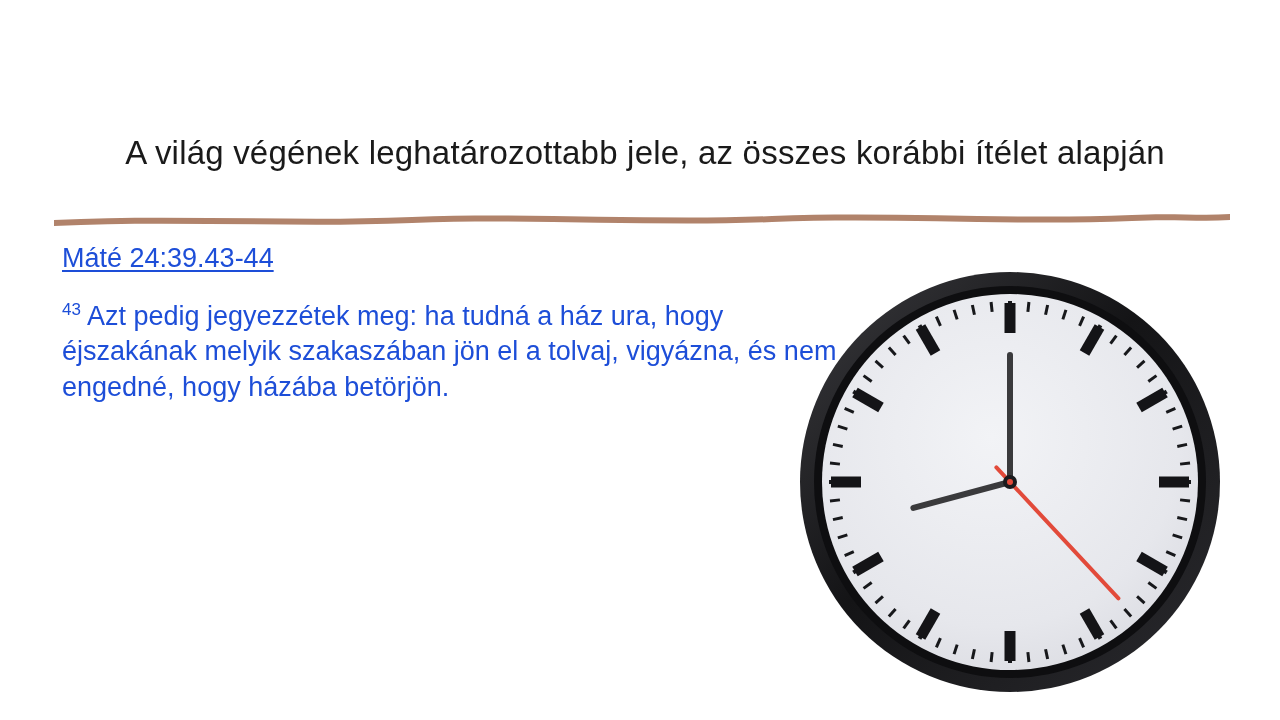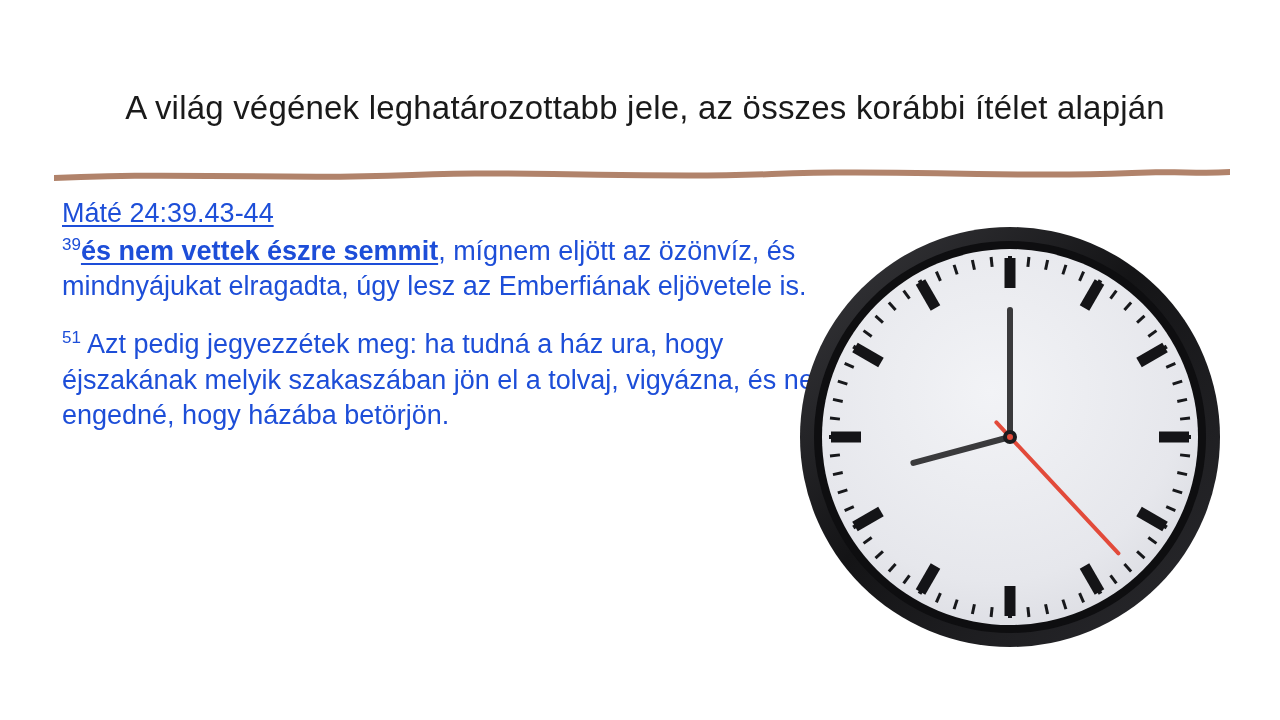--- a/index.html
+++ b/index.html
@@ -13,20 +13,21 @@
     overflow: hidden;
     font-family: "Liberation Sans", sans-serif;
     color: #000000;
     position: relative;
   }
 
   .slide {
     position: absolute;
     inset: 0;
     background: #ffffff;
+    margin-top: 45px;
   }
 
   
   .title {
     position: absolute;
     left: 60px;
     top: 88px;
     width: 1170px;
     text-align: center;
     font-size: 33px;
@@ -106,26 +107,23 @@
   <div class="divider-wrap">
     <svg width="1180" height="22" viewBox="0 0 1180 22" xmlns="http://www.w3.org/2000/svg" aria-hidden="true">
       <path d="M2,13 C120,7 240,15 360,10 C480,5 600,14 720,9 C840,4 960,13 1080,8 C1120,6 1150,9 1178,7
                L1178,13 C1150,15 1120,12 1080,14 C960,19 840,10 720,15 C600,20 480,11 360,16 C240,21 120,13 2,19 Z" fill="#B1836B"></path>
     </svg>
   </div>
 
   <div class="body-block">
     <span class="ref-heading">Máté 24:39.43-44</span>
 
-    <p class="verse-para">
-      <span class="supnum">39</span><span class="bold-underline">és nem vettek észre semmit</span><span>, mígnem eljött az özönvíz, és mindnyájukat elragadta, úgy lesz az Emberfiának eljövetele is.</span>
-    </p>
 
     <p class="verse-para second">
-      <span class="supnum">51</span><span> Azt pedig jegyezzétek meg: ha tudná a ház ura, hogy éjszakának melyik szakaszában jön el a tolvaj, vigyázna, és nem engedné, hogy házába betörjön.</span>
+      <span class="supnum">43</span><span> Azt pedig jegyezzétek meg: ha tudná a ház ura, hogy éjszakának melyik szakaszában jön el a tolvaj, vigyázna, és nem engedné, hogy házába betörjön.</span>
     </p>
   </div>
 
   <div class="clock">
     <svg width="430" height="430" viewBox="0 0 430 430" xmlns="http://www.w3.org/2000/svg" aria-hidden="true">
       <defs>
         <radialGradient id="faceGrad" cx="45%" cy="38%" r="72%">
           <stop offset="0%" stop-color="#F2F3F6"></stop>
           <stop offset="70%" stop-color="#E6E7EC"></stop>
           <stop offset="100%" stop-color="#D9DAE0"></stop>

